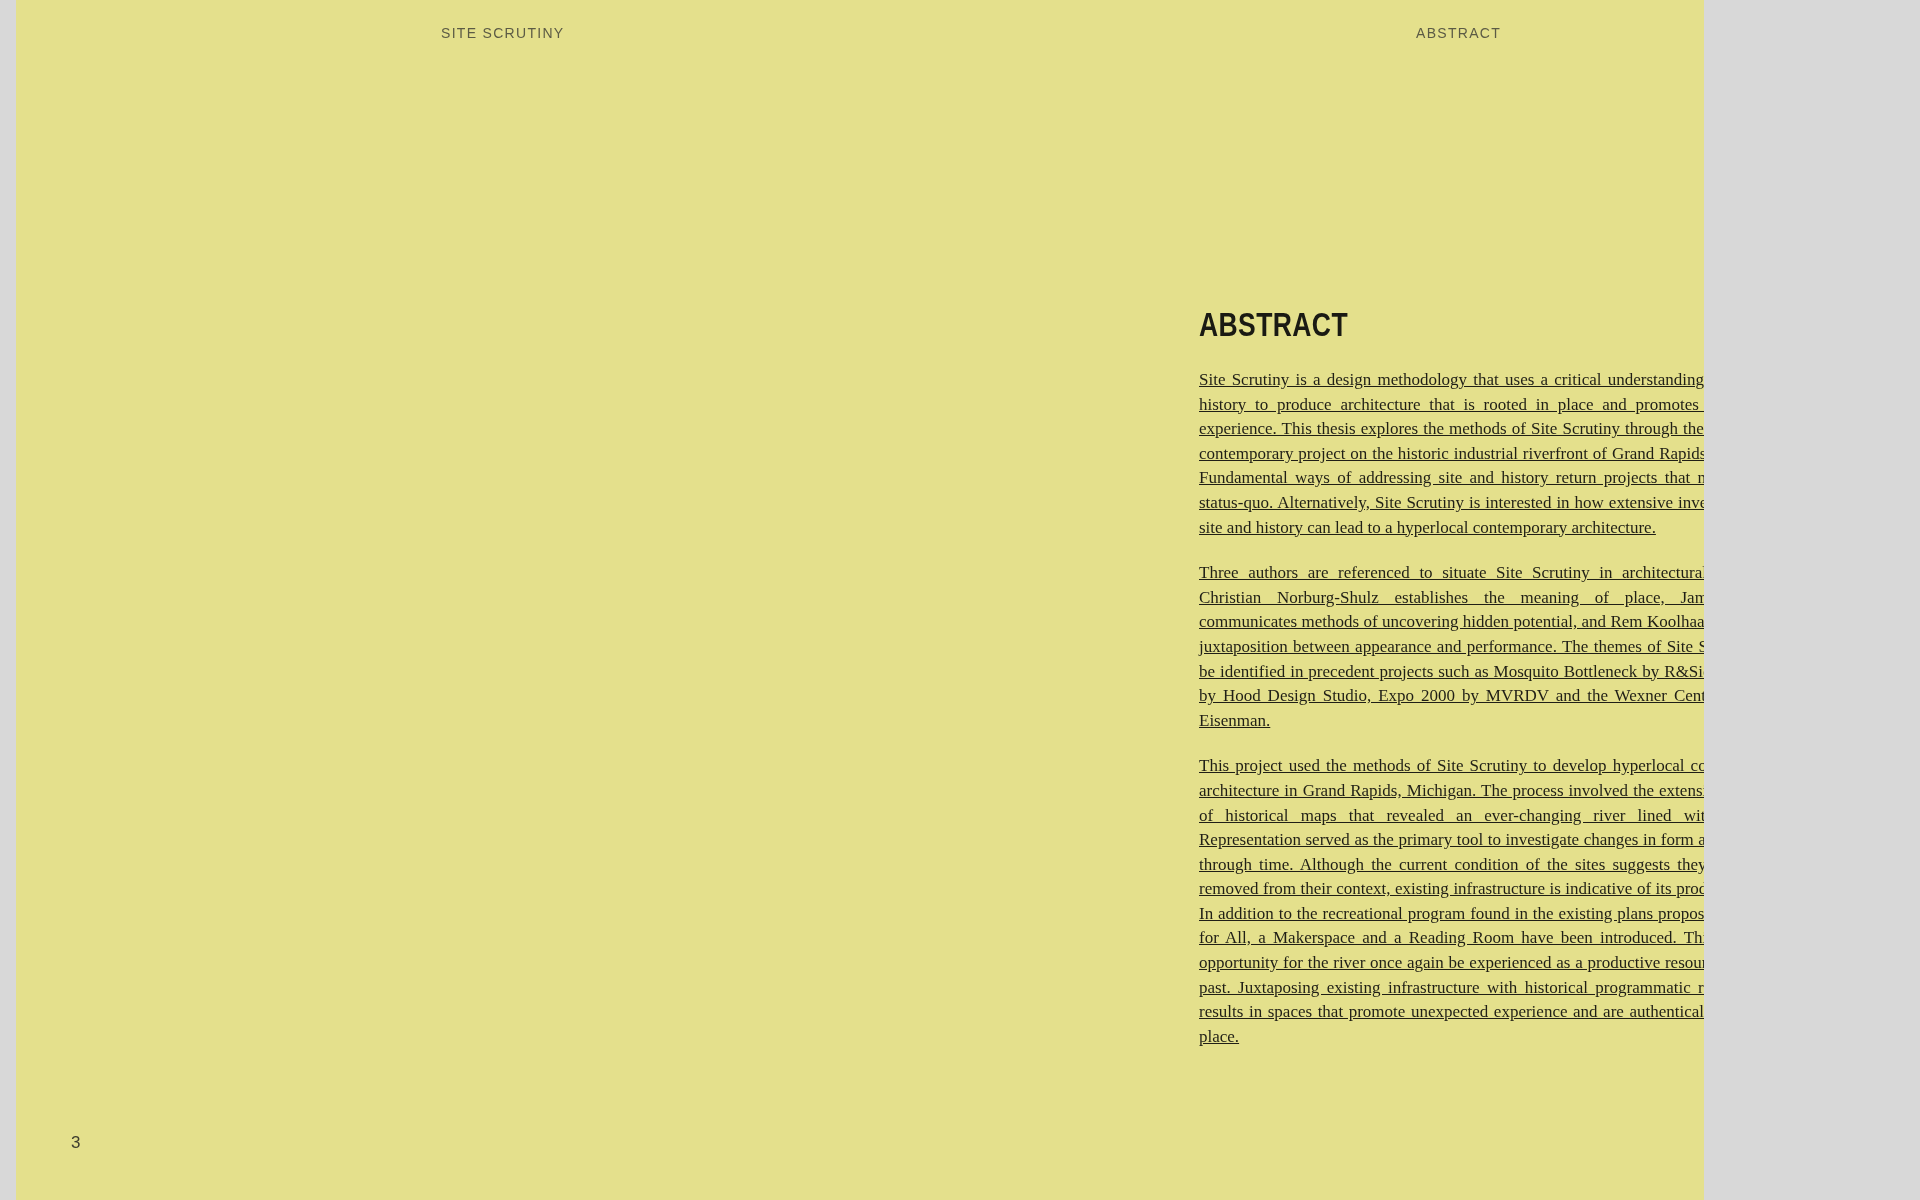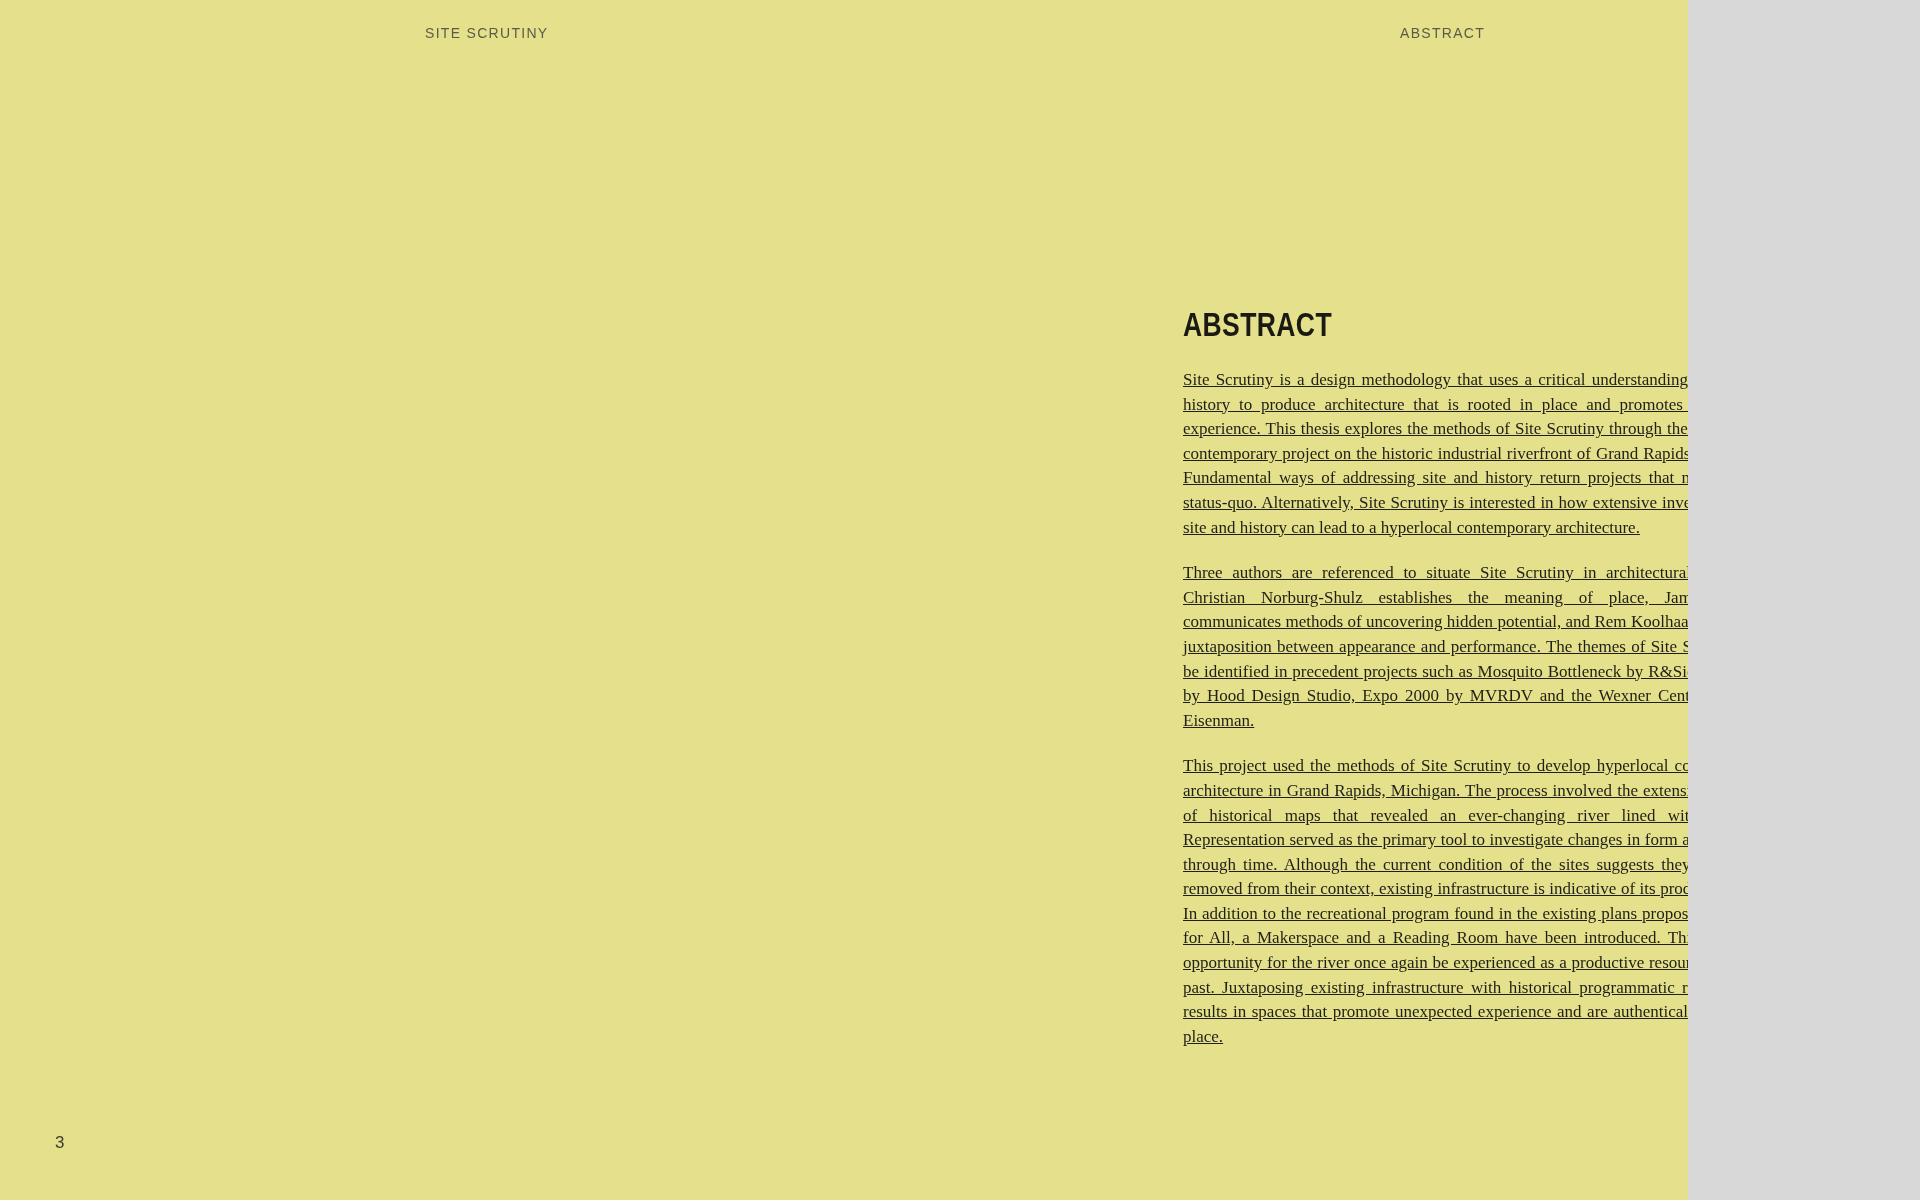--- a/index.html
+++ b/index.html
@@ -7,20 +7,21 @@
     padding: 0;
     background: #d8d8d8;
   }
   .spread {
     position: relative;
     width: 1688px;
     height: 1200px;
     background: var(--page_bg, #e4e08c);
     overflow: hidden;
     font-family: "Liberation Sans", sans-serif;
+    margin-left: 16px;
   }
   .running-header {
     position: absolute;
     top: 25px;
     font-size: 14px;
     font-weight: 400;
     letter-spacing: 1.3px;
     color: var(--header_color, #5c5b45);
     white-space: nowrap;
   }

